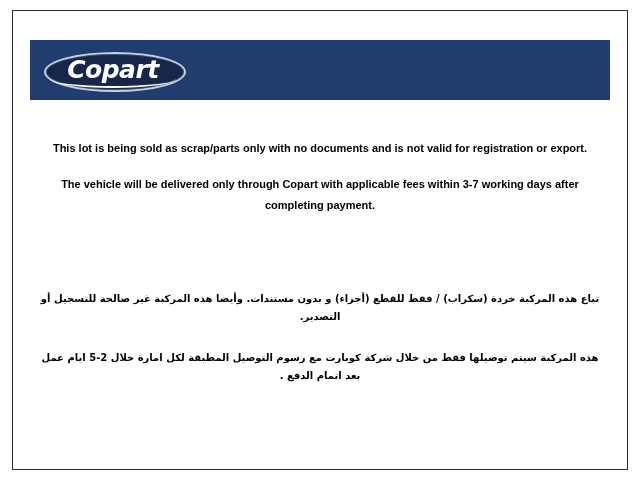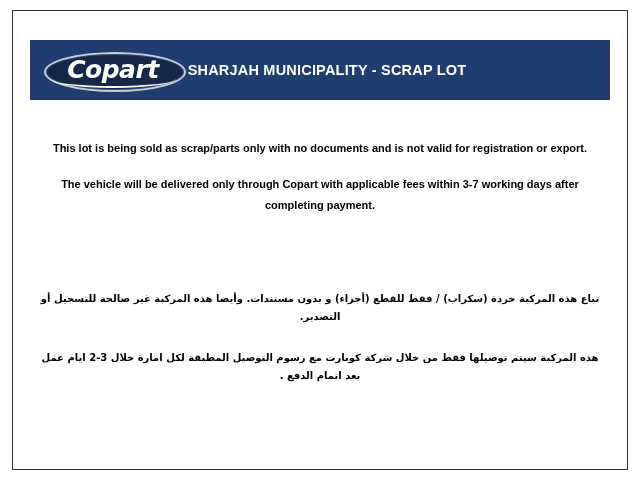--- a/index.html
+++ b/index.html
@@ -128,26 +128,25 @@
 <div class="page">
 
   <div class="outer-frame"></div>
 
   <div class="header-bar">
     <div class="logo">
       <div class="logo-ellipse"></div>
       <div class="logo-swoosh"></div>
       <div class="logo-text">Copart</div>
     </div>
-    <div class="header-title">SHARJAH MUNICIPALITY - SCRAP LOT</div>
   </div>
 
   <div class="body-en">
     <p>This lot is being sold as scrap/parts only with no documents and is not valid for registration or export.</p>
     <p>The vehicle will be delivered only through Copart with applicable fees within 3-7 working days after completing payment.</p>
   </div>
 
   <div class="body-ar">
     <p>تباع هذه المركبة خردة (سكراب) / فقط للقطع (أجزاء) و بدون مستندات. وأيضا هذه المركبة غير صالحة للتسجيل أو التصدير.</p>
-    <p>هذه المركبة سيتم توصيلها فقط من خلال شركة كوبارت مع رسوم التوصيل المطبقة لكل امارة خلال 3-2 ايام عمل بعد اتمام الدفع .</p>
+    <p>هذه المركبة سيتم توصيلها فقط من خلال شركة كوبارت مع رسوم التوصيل المطبقة لكل امارة خلال 2-5 ايام عمل بعد اتمام الدفع .</p>
   </div>
 
 </div>
 
 </body></html>

